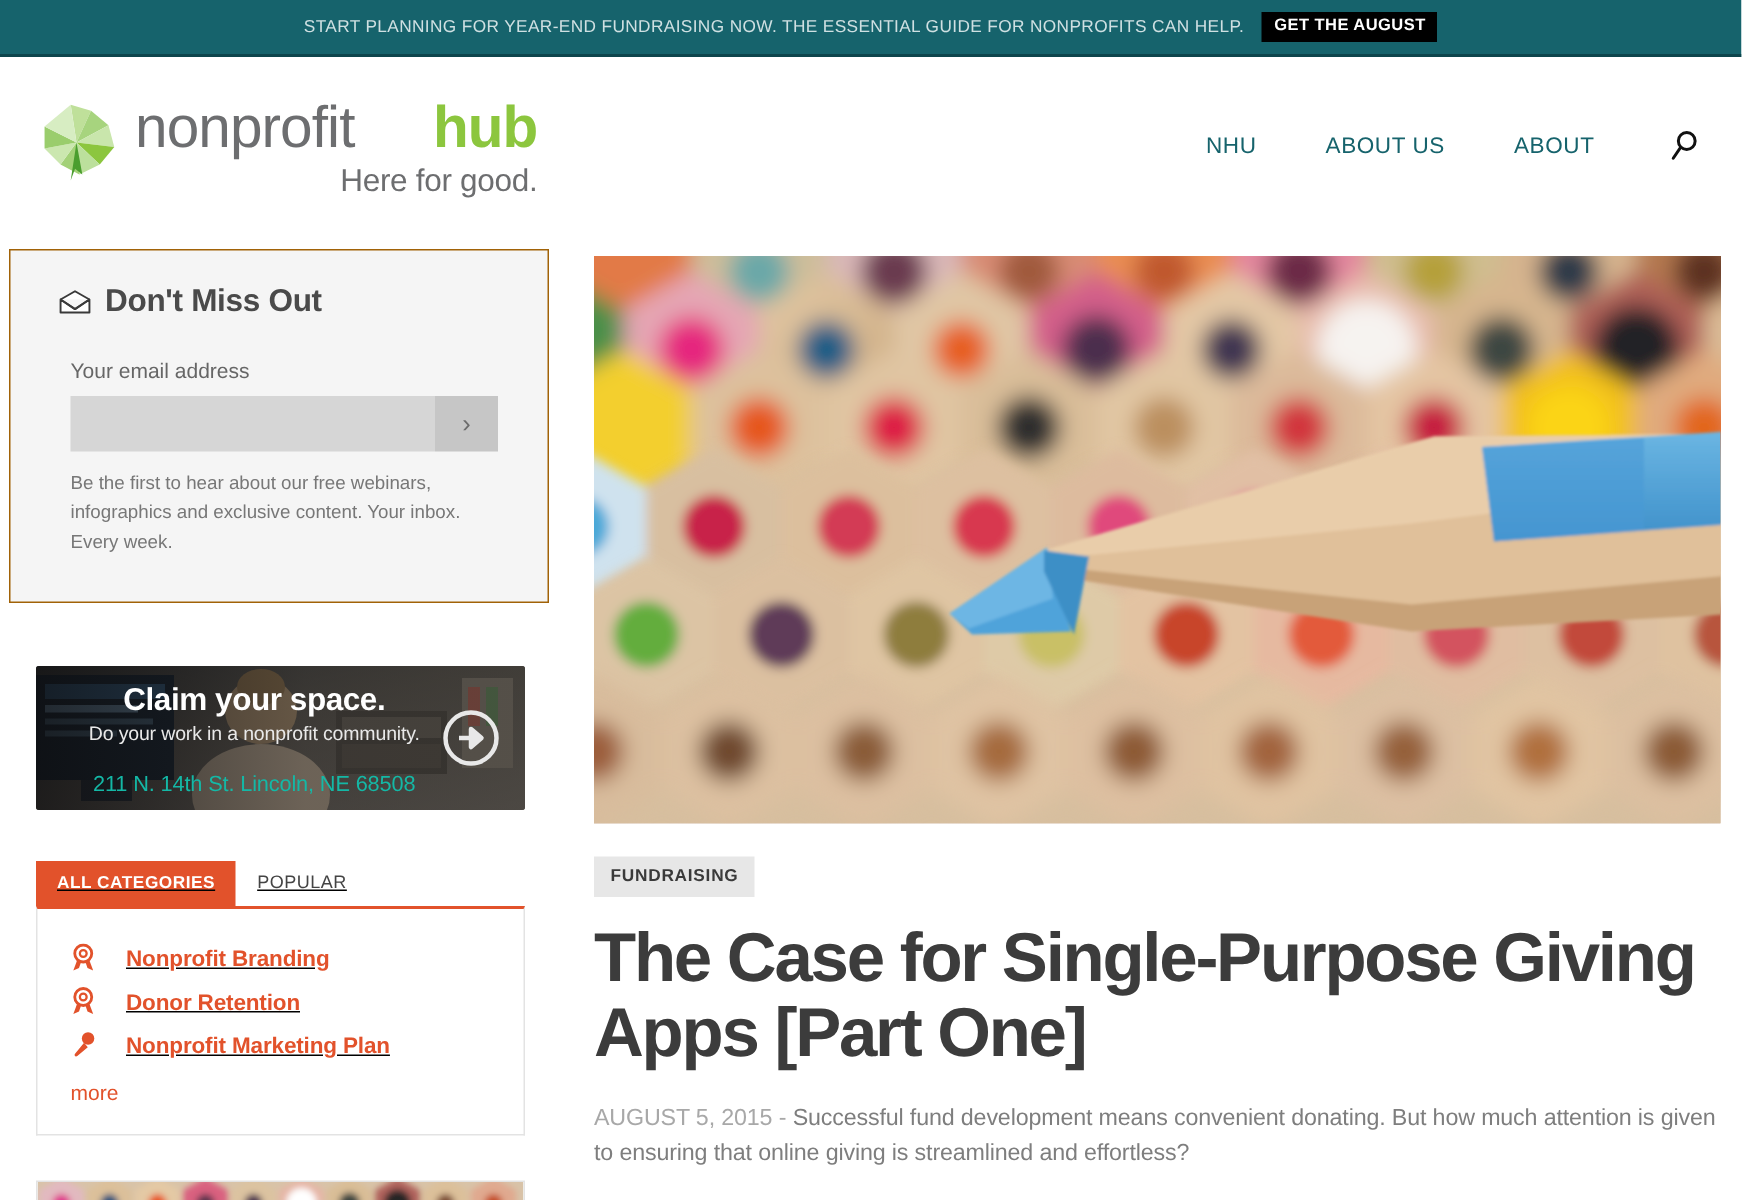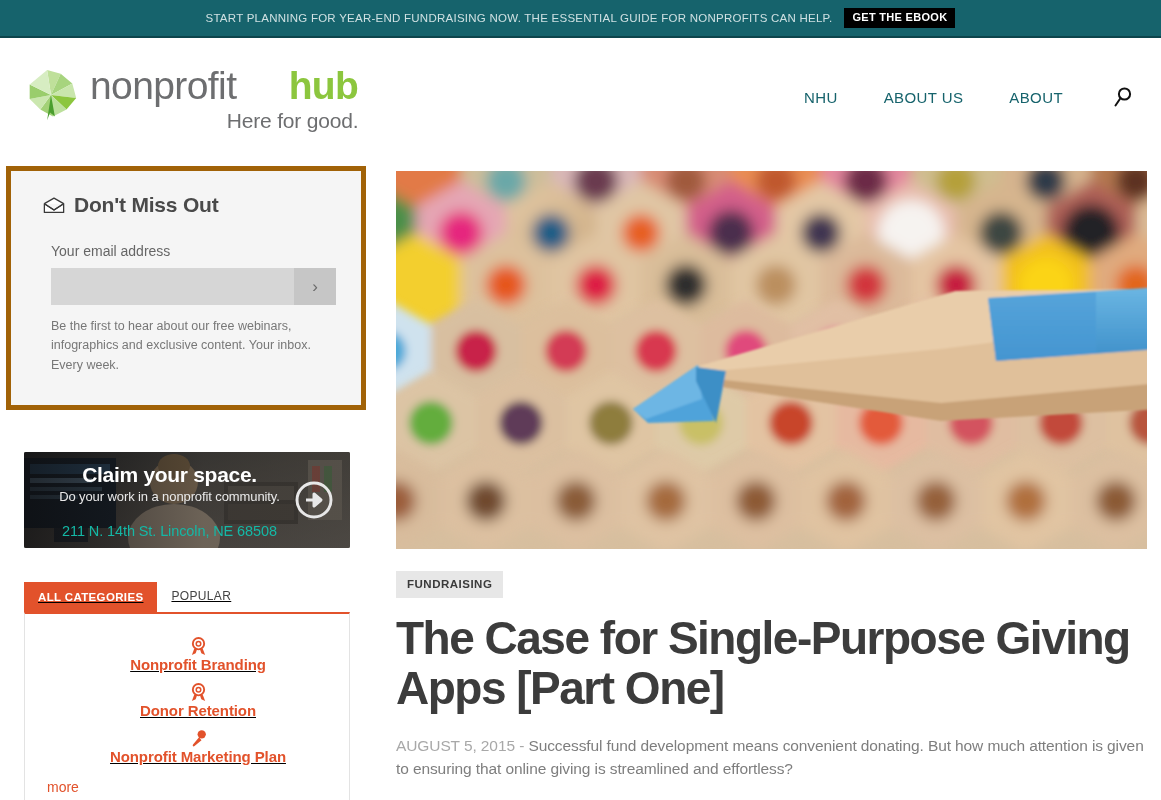--- a/index.html
+++ b/index.html
@@ -103,21 +103,21 @@
     align-items: flex-start;
     padding: 10px 14px 0 6px;
     gap: 30px;
   }
   .sidebar { width: 360px; flex: 0 0 360px; }
   .content { flex: 1; min-width: 0; padding-top: 5px; }
 
   
   .signup-panel {
     background: #f5f5f5;
-    border: 5px solid #a16207;
+    border: 1px solid #a16207;
     padding: 22px 32px 30px 32px;
   }
   .signup-head {
     display: flex;
     align-items: center;
     gap: 9px;
     margin-bottom: 26px;
   }
   .env-icon { width: 22px; height: 17px; display: block; }
   .signup-title {
@@ -232,25 +232,24 @@
   }
   .cat-tab:not(.active) { font-weight: normal; font-size: 12px; color: #444; }
   .cat-panel {
     border: 1px solid #e3e3e3;
     border-top: 2px solid #E2522B;
     background: #ffffff;
     padding: 18px 0 18px 0;
   }
   .cat-item {
     display: flex;
-    align-items: center;
-    gap: 0;
+    align-items: flex-end;
+    gap: 20px;
     padding: 5px 0 5px 22px;
     cursor: pointer;
-    flex-direction: column;
   }
   .cat-icon { width: 17px; height: 19px; flex: 0 0 17px; }
   .cat-label {
     color: #E2522B;
     font-size: 15px;
     font-weight: bold;
     letter-spacing: -0.1px;
   }
   .cat-more {
     display: inline-block;
@@ -305,21 +304,21 @@
     color: #7e7e7e;
     letter-spacing: -0.1px;
   }
   .post-date { color: #a8a8a8; }
 </style>
 </head>
 <body>
 
 <div class="promo-bar">
   <span class="promo-text">START PLANNING FOR YEAR-END FUNDRAISING NOW. THE ESSENTIAL GUIDE FOR NONPROFITS CAN HELP.</span>
-  <span class="promo-cta">GET THE EBOOK</span>
+  <span class="promo-cta">GET THE AUGUST</span>
 </div>
 
 <header class="site-header">
   <a class="brand">
     <span class="brand-mark">
       <svg viewBox="0 0 64 64" width="62" height="62" aria-hidden="true">
         <g transform="translate(32,30)">
           <path d="M0 0 L-4 -26 L10 -22 Z" fill="#BFE09A"></path>
           <path d="M0 0 L10 -22 L22 -12 Z" fill="#A7D47E"></path>
           <path d="M0 0 L22 -12 L26 3 Z" fill="#C9E6AC"></path>

